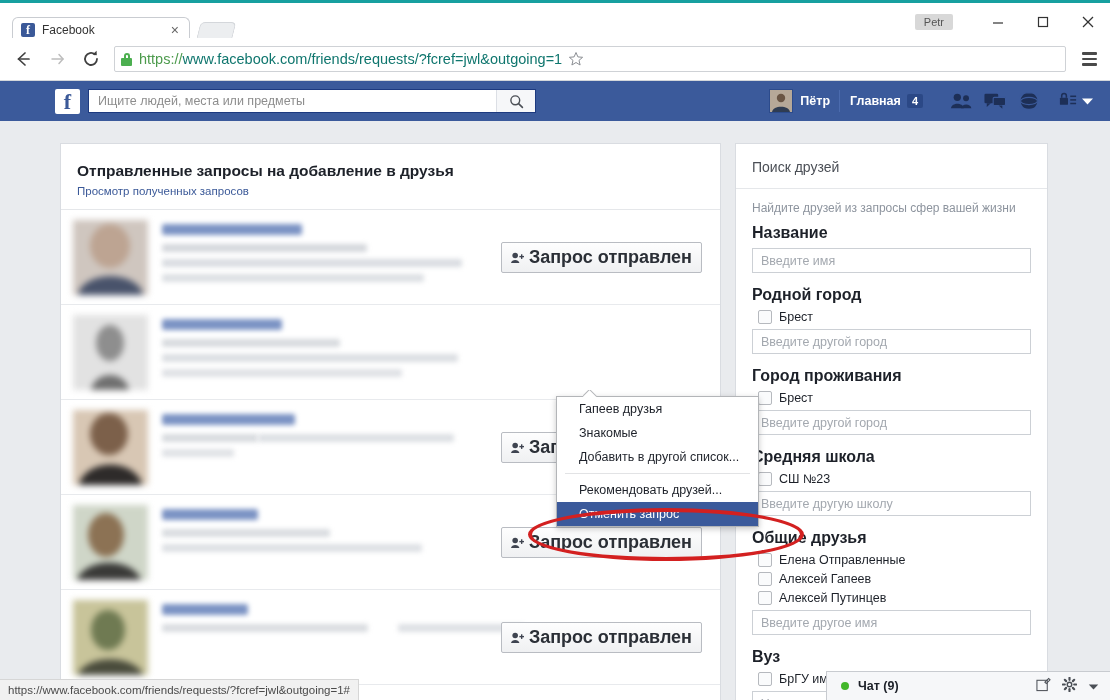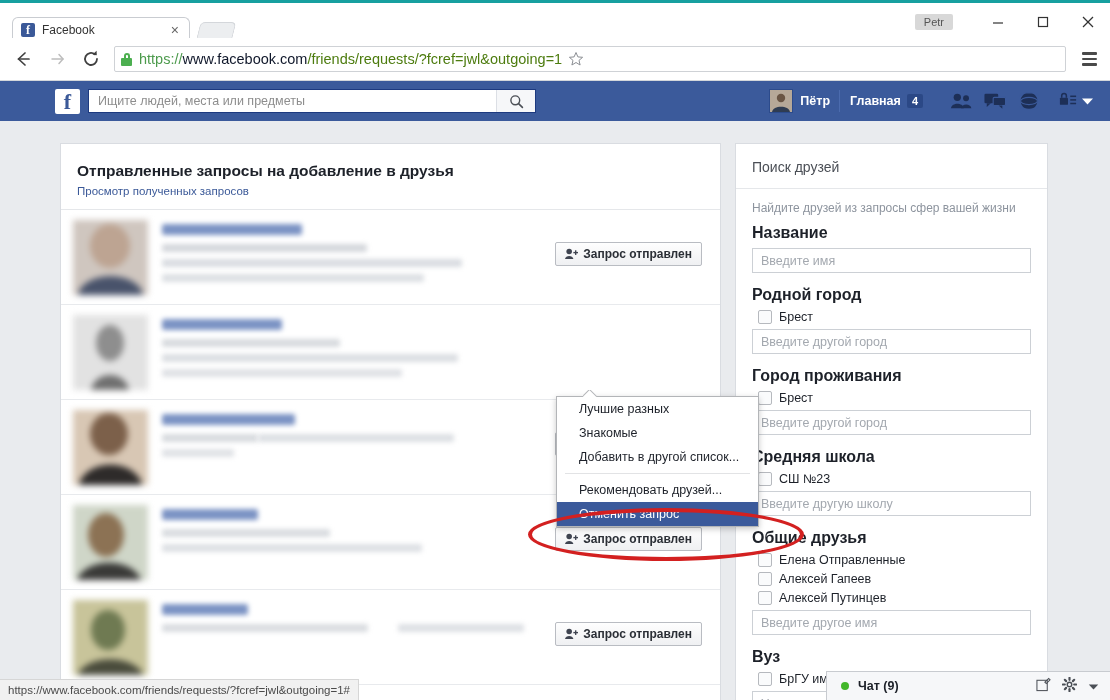--- a/index.html
+++ b/index.html
@@ -62,22 +62,22 @@
     display:flex; align-items:center; padding:0 6px; box-sizing:border-box;
   }
   .lock { width:11px; height:13px; position:relative; margin-right:7px; flex:none; }
   .lock .body { position:absolute; bottom:0; left:0; width:11px; height:8px; background:#4caf50; border-radius:1px; }
   .lock .shackle {
     position:absolute; top:0; left:2.5px; width:6px; height:6px;
     border:2px solid #4caf50; border-bottom:none; border-radius:4px 4px 0 0; box-sizing:border-box;
   }
   .url { font-size:14.5px; white-space:nowrap; overflow:hidden; font-family:"Liberation Sans", sans-serif; }
   .url .scheme { color:#4c9a4c; }
-  .url .host { color:#0f172a; }
-  .url .path { color:#4d7c0f; }
+  .url .host { color:#0f766e; }
+  .url .path { color:#0f766e; }
   .star { width:28px; display:flex; align-items:center; justify-content:center; }
   .hamb { width:30px; height:34px; display:flex; flex-direction:column; justify-content:center; align-items:center; gap:3px; margin-right:6px; }
   .hamb i { display:block; width:15px; height:2.5px; background:#4a4a4a; border-radius:1px; }
 
   
   .fbbar {
     position:absolute; left:0; top:81px; width:1110px; height:40px;
     background:#3b5a9b; border-bottom:1px solid #133783;
     display:flex; align-items:center;
   }
@@ -126,21 +126,21 @@
     padding:10px 12px 0 12px; border-bottom:1px solid #e8eaed; position:relative;
   }
   .req-avatar { width:75px; height:75px; flex:none; }
   .req-info { flex:1; padding:4px 0 0 14px; }
   .blur-line { border-radius:2px; filter: blur(2.6px); }
   .req-btn {
     position:absolute; right:18px; top:32px;
     display:flex; align-items:center; gap:5px;
     background:linear-gradient(#fefefe,#eff0f2);
     border:1px solid #b9bcc2; border-radius:2px;
-    padding:4px 9px; font-size:12px; color:#2b2f36; font-weight:bold;
+    padding:4px 9px; font-size:18px; color:#2b2f36; font-weight:bold;
     white-space:nowrap;
   }
 
   
   .dropdown {
     position:absolute; left:556px; top:275px; width:201px;
     background:#fff; border:1px solid #b3b5b8;
     box-shadow:0 2px 6px rgba(0,0,0,.22); z-index:40;
   }
   .dd-caret { position:absolute; left:26px; top:-7px; width:14px; height:7px; overflow:hidden; }
@@ -463,21 +463,21 @@
               </svg>
             <span>Запрос отправлен</span>
           </div>
         </div>
 
       </div>
     </div>
 
     <div class="dropdown">
       <div class="dd-caret"></div>
-      <div class="dd-item">Лучшие разных</div>
+      <div class="dd-item">Гапеев друзья</div>
       <div class="dd-item">Знакомые</div>
       <div class="dd-item">Добавить в другой список...</div>
       <div class="dd-sep"></div>
       <div class="dd-item">Рекомендовать друзей...</div>
       <div class="dd-item sel">Отменить запрос</div>
     </div>
     <div class="annot-ellipse"></div>
 
     <div class="side-card">
       <div class="side-head">

